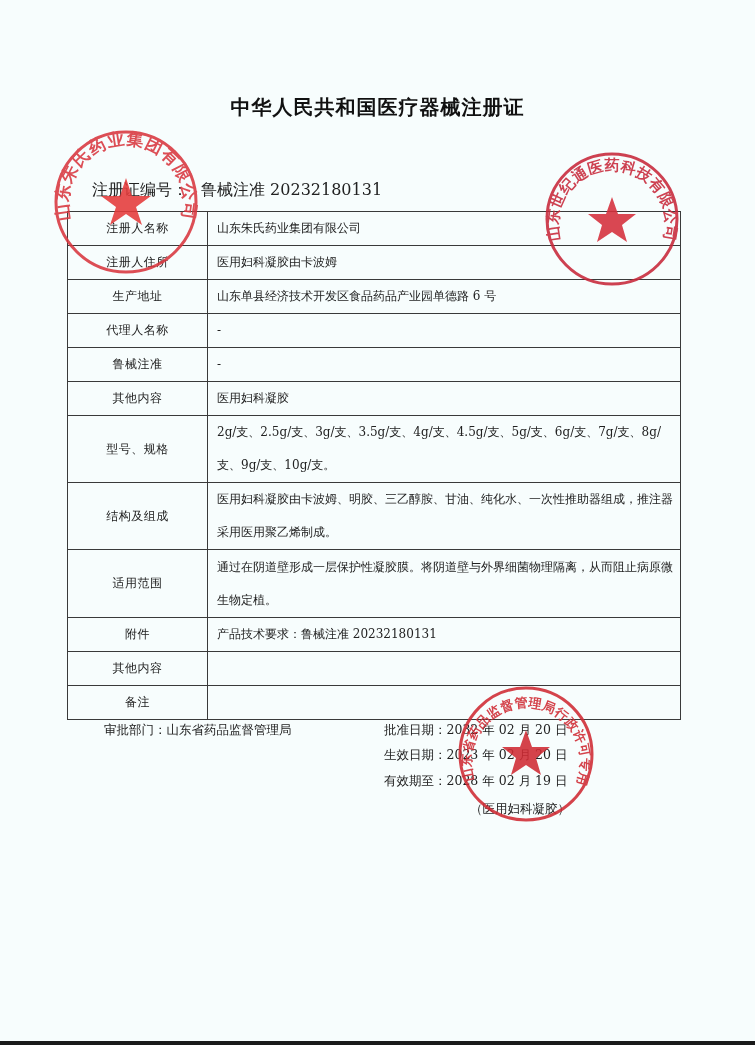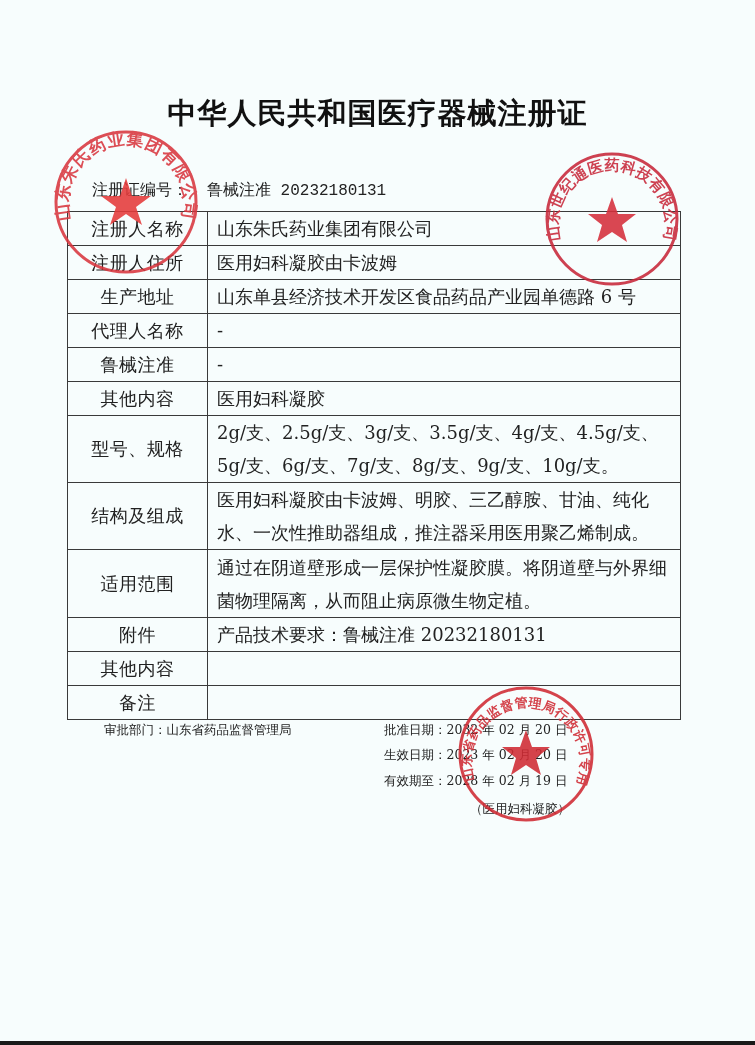--- a/index.html
+++ b/index.html
@@ -16,44 +16,44 @@
       color: #222;
     }
     .title {
       position: absolute;
       left: 0;
       width: 755px;
       top: 94px;
       text-align: center;
       font-family: "DejaVu Sans", "Liberation Sans", sans-serif;
       font-weight: bold;
-      font-size: 29px;
+      font-size: 20px;
       letter-spacing: 1px;
       color: #111;
     }
     .reg-no {
       position: absolute;
       left: 92px;
       top: 180px;
       font-size: 16px;
       color: #222;
     }
-    .reg-no .val { margin-left: 19px; font-family: Liberation Mono, monospace; }
+    .reg-no .val { margin-left: 13px; }
 
     table.cert {
       position: absolute;
       left: 67px;
       top: 211px;
       width: 614px;
       border-collapse: collapse;
       table-layout: fixed;
     }
     table.cert td {
       border: 1.3px solid #3a3a3a;
-      font-size: 18px;
+      font-size: 12px;
       padding: 0;
       vertical-align: middle;
     }
     table.cert td.lbl {
       width: 139px;
       text-align: center;
       letter-spacing: 0.5px;
     }
     table.cert td.val {
       padding-left: 9px;

